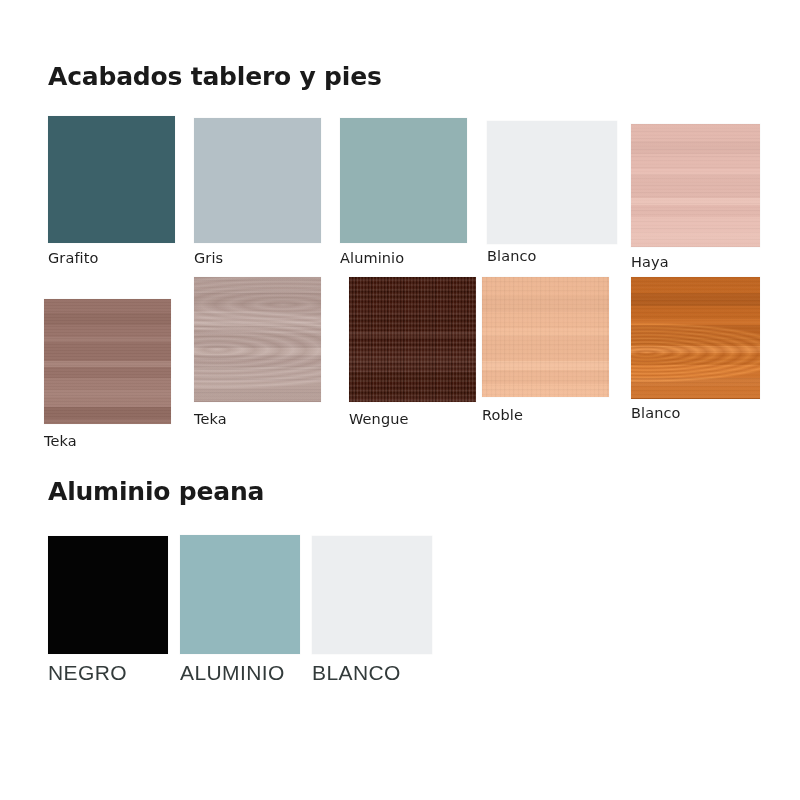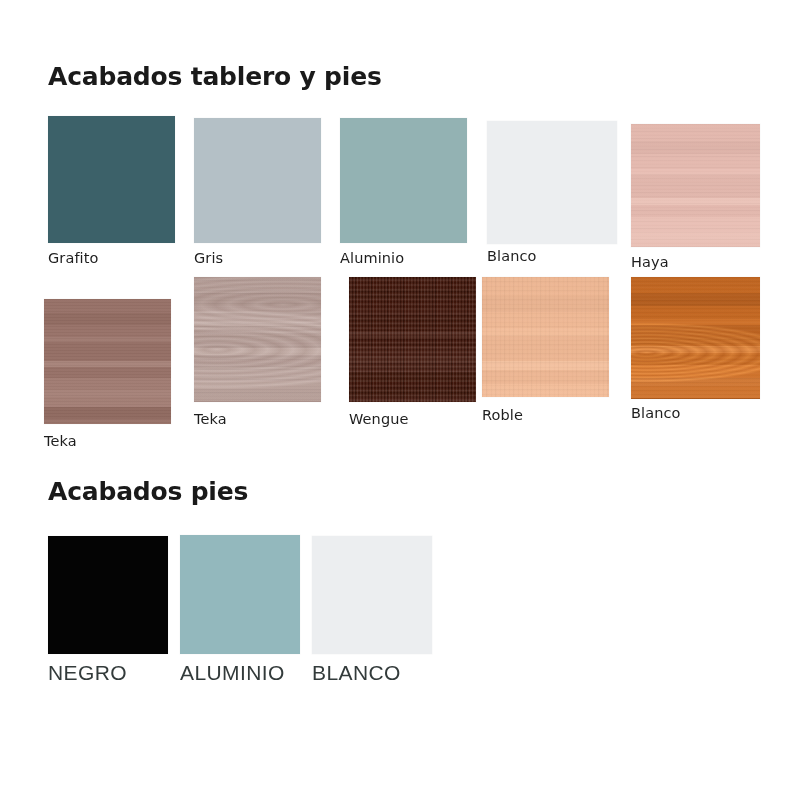--- a/index.html
+++ b/index.html
@@ -140,21 +140,21 @@
         <div class="swatch-label" style="top: 130px;">Roble</div>
       </div>
       <div class="swatch-cell" style="left: 631px;">
         <div class="swatch-chip" style="margin-top: 0px; width: 129px; height: 122px; background-color: rgb(224, 124, 42);">
           <div class="grain" style="background-image: radial-gradient(120% 26% at 12% 62%, rgba(255, 200, 140, 0.1) 0%, rgba(120, 45, 10, 0.18) 5.6%, rgba(255, 200, 140, 0.1) 11.1%, rgba(120, 45, 10, 0.18) 16.7%, rgba(255, 200, 140, 0.1) 22.2%, rgba(120, 45, 10, 0.18) 27.8%, rgba(255, 200, 140, 0.1) 33.3%, rgba(120, 45, 10, 0.18) 38.9%, rgba(255, 200, 140, 0.1) 44.4%, rgba(120, 45, 10, 0.18) 50%, rgba(255, 200, 140, 0.1) 55.6%, rgba(120, 45, 10, 0.18) 61.1%, rgba(255, 200, 140, 0.1) 66.7%, rgba(120, 45, 10, 0.18) 72.2%, rgba(255, 200, 140, 0.1) 77.8%, rgba(120, 45, 10, 0.18) 83.3%, rgba(255, 200, 140, 0.1) 88.9%, rgba(120, 45, 10, 0.18) 94.4%), repeating-linear-gradient(rgba(0, 0, 0, 0.05) 0px, rgba(0, 0, 0, 0) 1.3px, rgba(255, 255, 255, 0.035) 2.6px, rgba(0, 0, 0, 0) 3.9px), linear-gradient(rgba(60, 25, 10, 0.1) 0%, rgba(60, 25, 10, 0.1) 8.48%, rgba(60, 25, 10, 0.082) 8.48%, rgba(60, 25, 10, 0.082) 12.94%, rgba(60, 25, 10, 0.196) 12.94%, rgba(60, 25, 10, 0.196) 23.45%, rgba(60, 25, 10, 0.08) 23.45%, rgba(60, 25, 10, 0.08) 34.58%, rgba(255, 240, 225, 0.04) 34.58%, rgba(255, 240, 225, 0.04) 39.51%, rgba(60, 25, 10, 0.14) 39.51%, rgba(60, 25, 10, 0.14) 50.94%, rgba(60, 25, 10, 0.125) 50.94%, rgba(60, 25, 10, 0.125) 56.9%, rgba(255, 240, 225, 0.125) 56.9%, rgba(255, 240, 225, 0.125) 62.61%, rgba(60, 25, 10, 0.098) 62.61%, rgba(60, 25, 10, 0.098) 71.86%, rgba(255, 240, 225, 0.055) 71.86%, rgba(255, 240, 225, 0.055) 82.9%, rgba(255, 240, 225, 0.114) 82.9%, rgba(255, 240, 225, 0.114) 89.74%, rgba(255, 240, 225, 0.075) 89.74%, rgba(255, 240, 225, 0.075) 94.87%, rgba(255, 240, 225, 0.09) 94.87%, rgba(255, 240, 225, 0.09) 99.15%, rgba(60, 25, 10, 0.227) 99.15%, rgba(60, 25, 10, 0.227) 100%);"></div>
         </div>
         <div class="swatch-label" style="top: 128px;">Blanco</div>
       </div>
     </div>
 
-  <div class="section-title" id="title-peana">Acabados pies</div>
+  <div class="section-title" id="title-peana">Aluminio peana</div>
 
   <div class="swatch-row" id="row-3">
       <div class="swatch-cell" style="left: 48px;">
         <div class="swatch-chip" style="margin-top: 1px; width: 120px; height: 118px; background-color: rgb(4, 4, 4);"></div>
         <div class="swatch-label caps" style="top: 126px;">NEGRO</div>
       </div>
       <div class="swatch-cell" style="left: 180px;">
         <div class="swatch-chip" style="margin-top: 0px; width: 120px; height: 119px; background-color: rgb(147, 184, 189);"></div>
         <div class="swatch-label caps" style="top: 126px;">ALUMINIO</div>
       </div>

